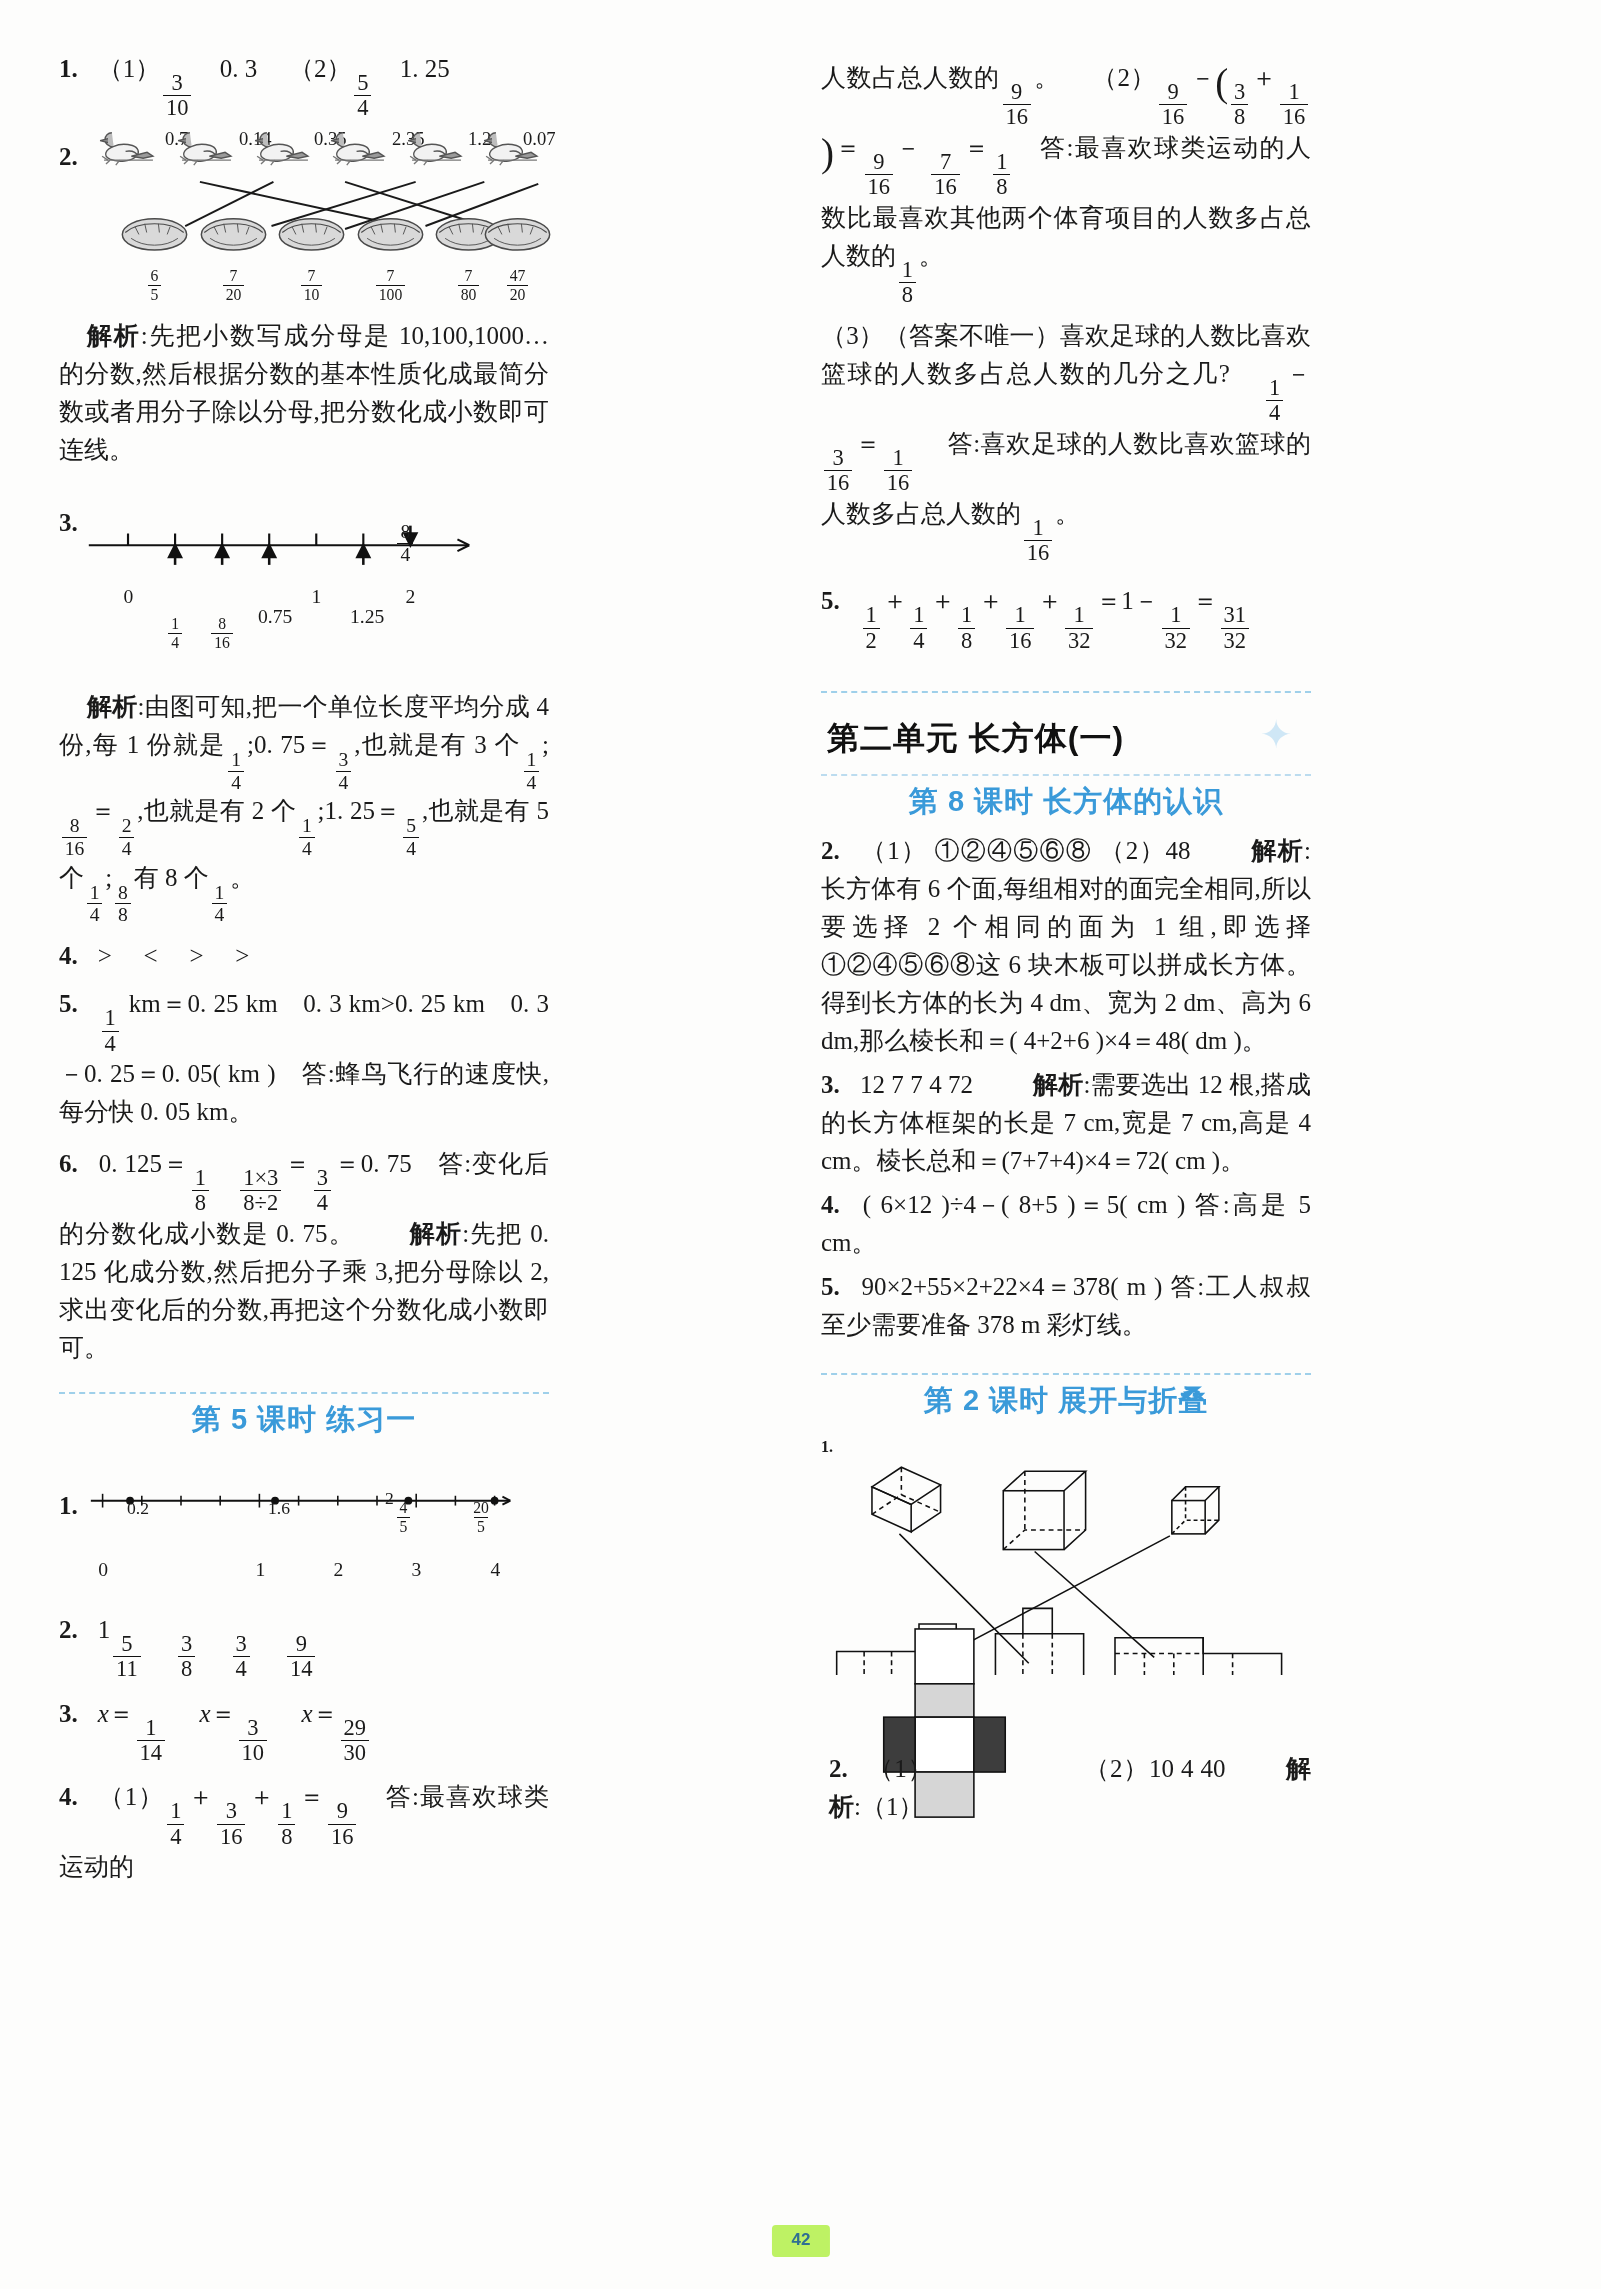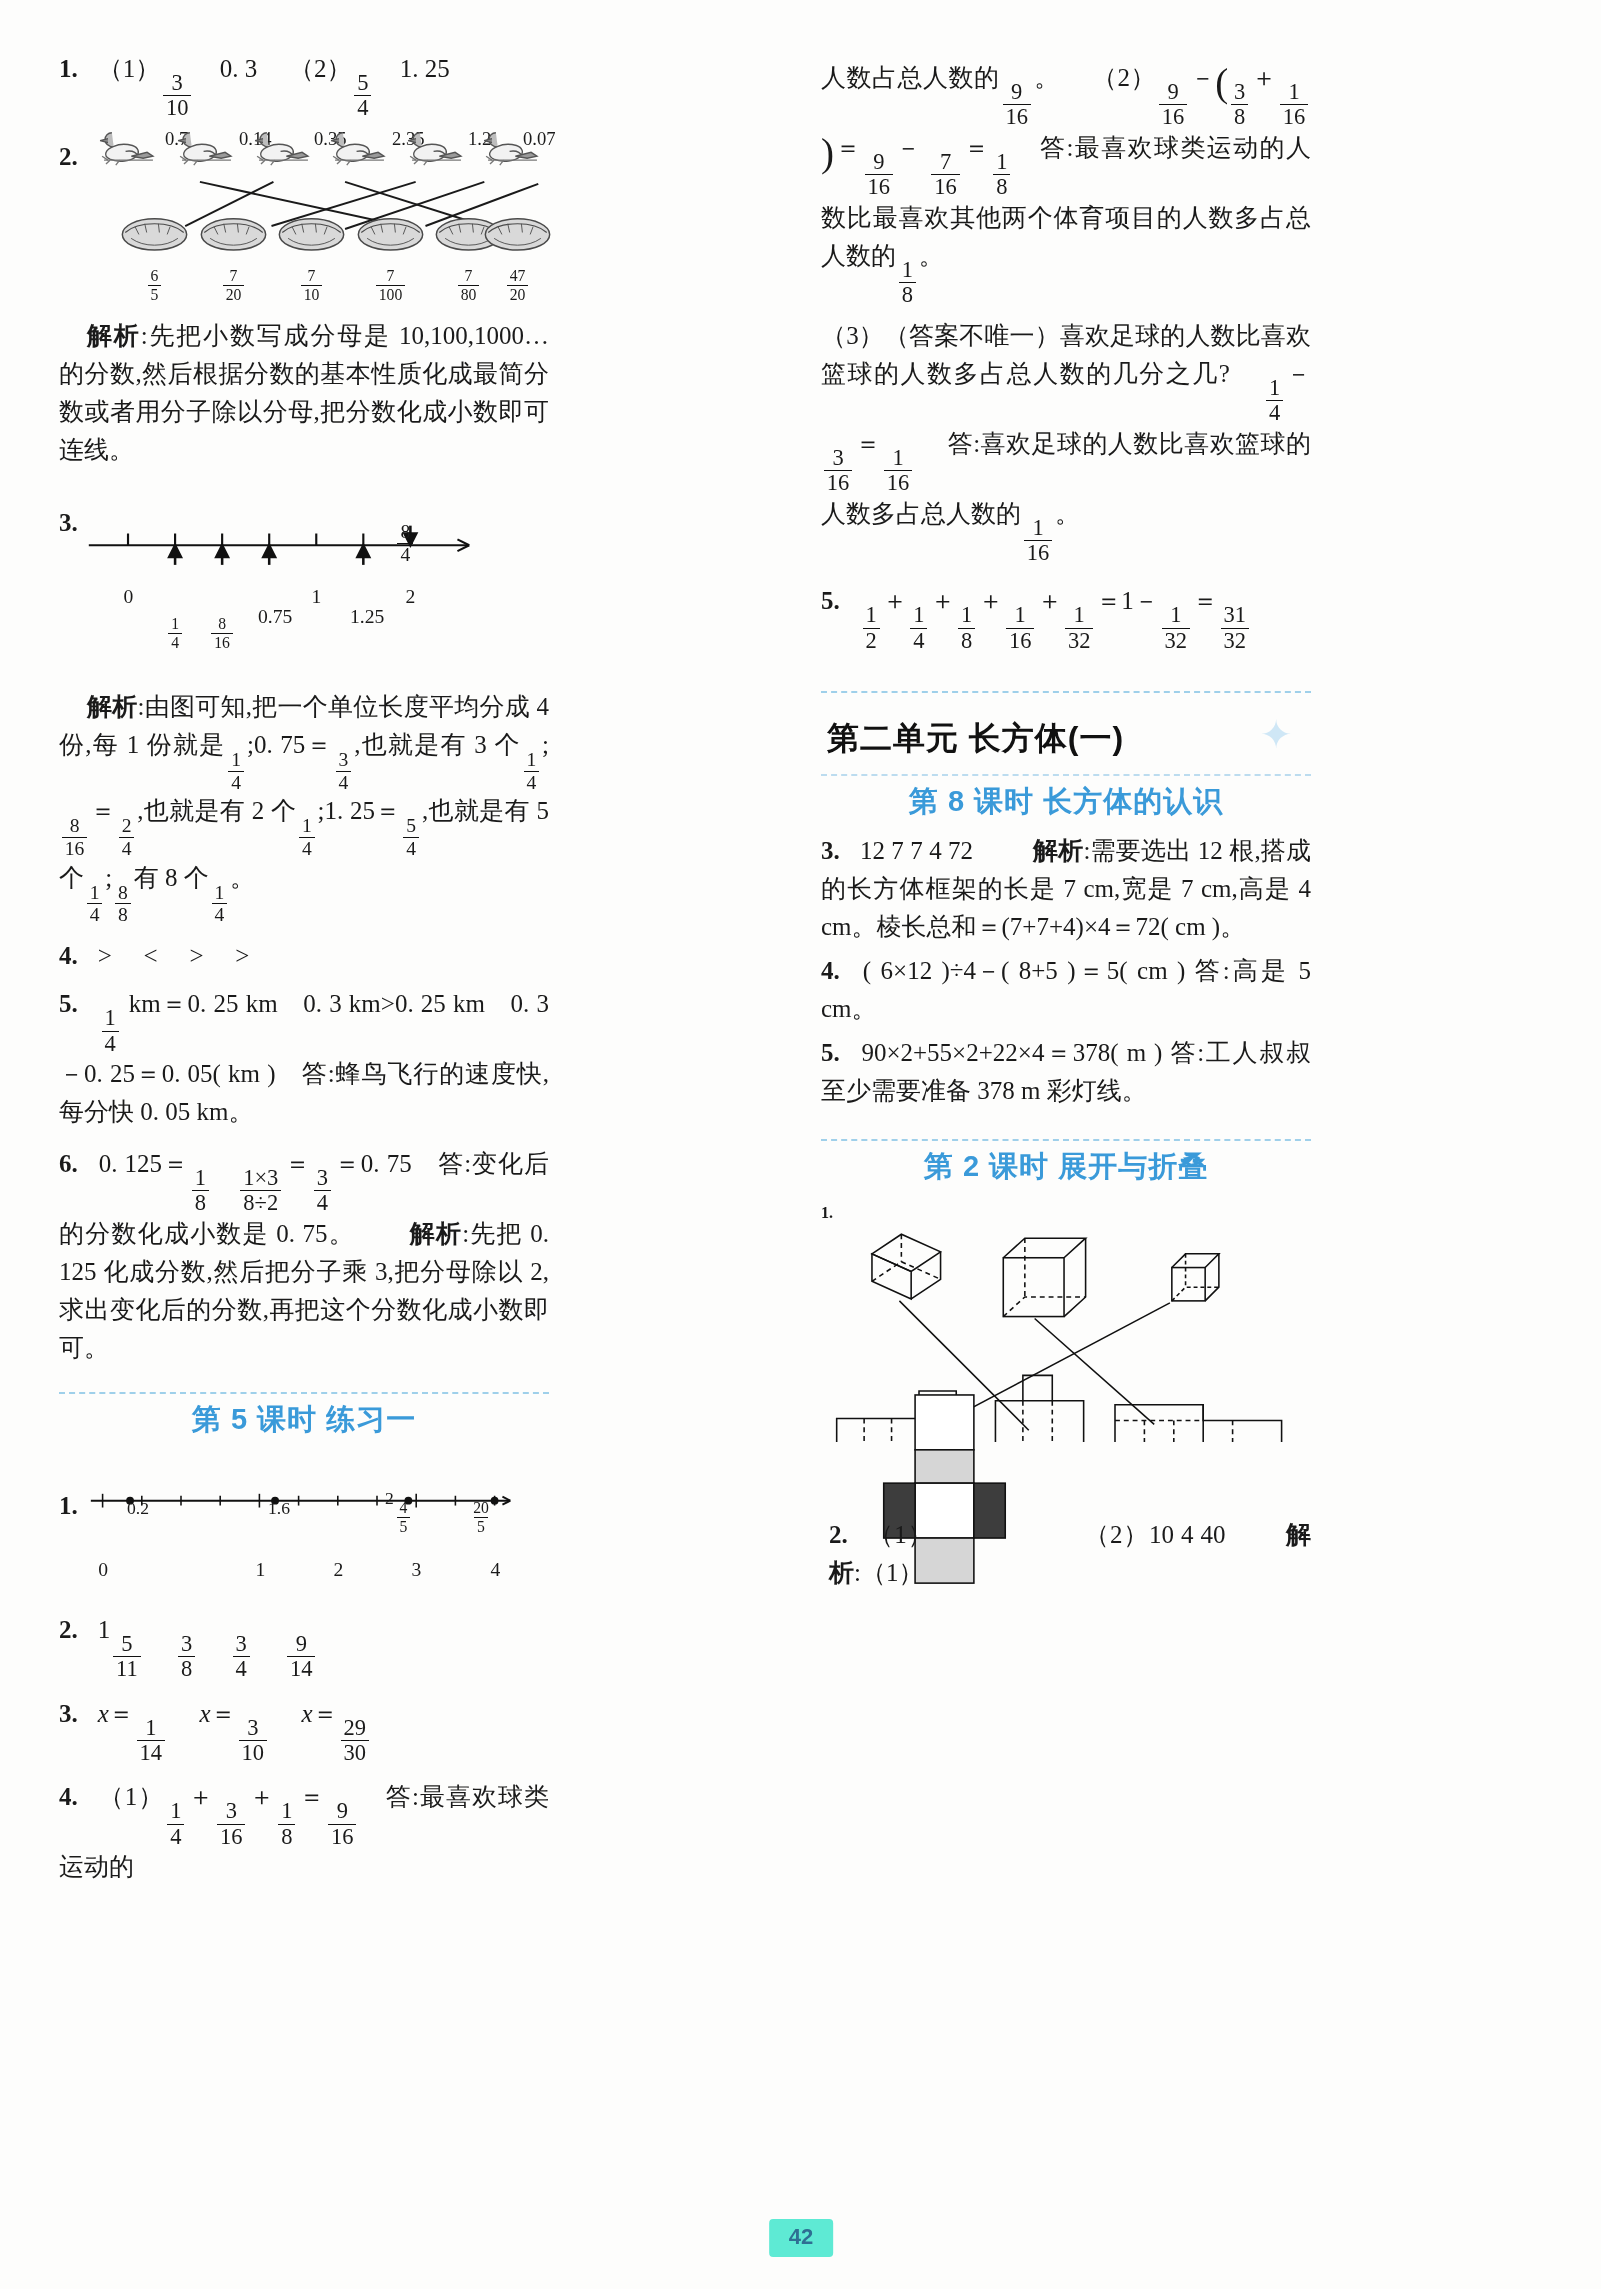--- a/index.html
+++ b/index.html
@@ -62,21 +62,21 @@
   .nline svg{display:block;}
   .nlab{position:absolute;font-size:19.6px;text-align:center;}
 
   
   .figbox{position:relative;}
   .figbox svg{display:block;}
 
   
   .pagenum{
     position:absolute;left:50%;transform:translateX(-50%);bottom:33px;
-    background:#5eead4;color:#2f6f93;font-weight:bold;font-size:22px;
+    background:#bef264;color:#2f6f93;font-weight:bold;font-size:17px;
     padding:4.9px 19.6px 6.9px 19.6px;border-radius:3.9px;
     font-family:"Liberation Sans","DejaVu Sans",sans-serif;
   }
 </style>
 </head>
 <body>
 
 <div class="page">
 
   <div class="col col-left">
@@ -605,20 +605,25 @@
     <div class="dashline" style="margin-top:39px;"></div>
     <div class="unit-head">
       <span>第二单元   长方体(一)</span>
       <span class="star">✦</span>
     </div>
     <div class="dashline thin"></div>
 
     <div class="lesson-head">第 8 课时   长方体的认识</div>
 
 
+    <div class="txt" style="margin-top:3.9px;">
+      <span class="bnum">2.</span><span class="sp"></span>
+      <span>（1） ①②④⑤⑥⑧   （2）48</span><span class="sp-lg"></span>
+      <span class="b">解析</span><span>:</span><span>长方体有 6 个面,每组相对的面完全相同,所以要选择 2 个相同的面为 1 组,即选择①②④⑤⑥⑧这 6 块木板可以拼成长方体。得到长方体的长为 4 dm、宽为 2 dm、高为 6 dm,那么棱长和＝( 4+2+6 )×4＝48( dm )。</span>
+    </div>
 
     <div class="txt" style="margin-top:5.9px;">
       <span class="bnum">3.</span><span class="sp"></span>
       <span>12   7   7   4   72</span><span class="sp-lg"></span>
       <span class="b">解析</span><span>:</span><span>需要选出 12 根,搭成的长方体框架的长是 7 cm,宽是 7 cm,高是 4 cm。棱长总和＝(7+7+4)×4＝72( cm )。</span>
     </div>
 
     <div class="txt" style="margin-top:5.9px;">
       <span class="bnum">4.</span><span class="sp"></span>
       <span>( 6×12 )÷4－( 8+5 )＝5( cm )   答:高是 5 cm。</span>

